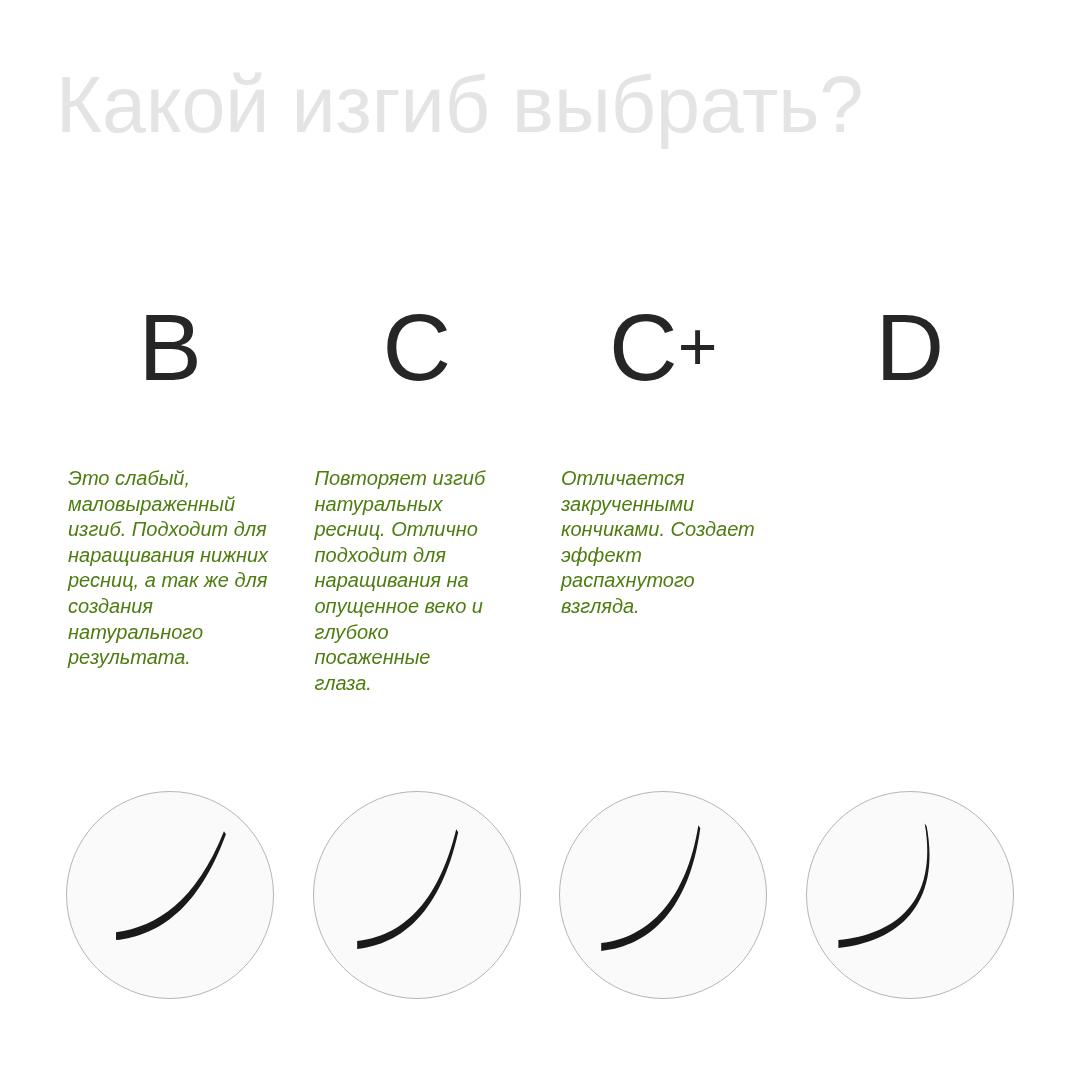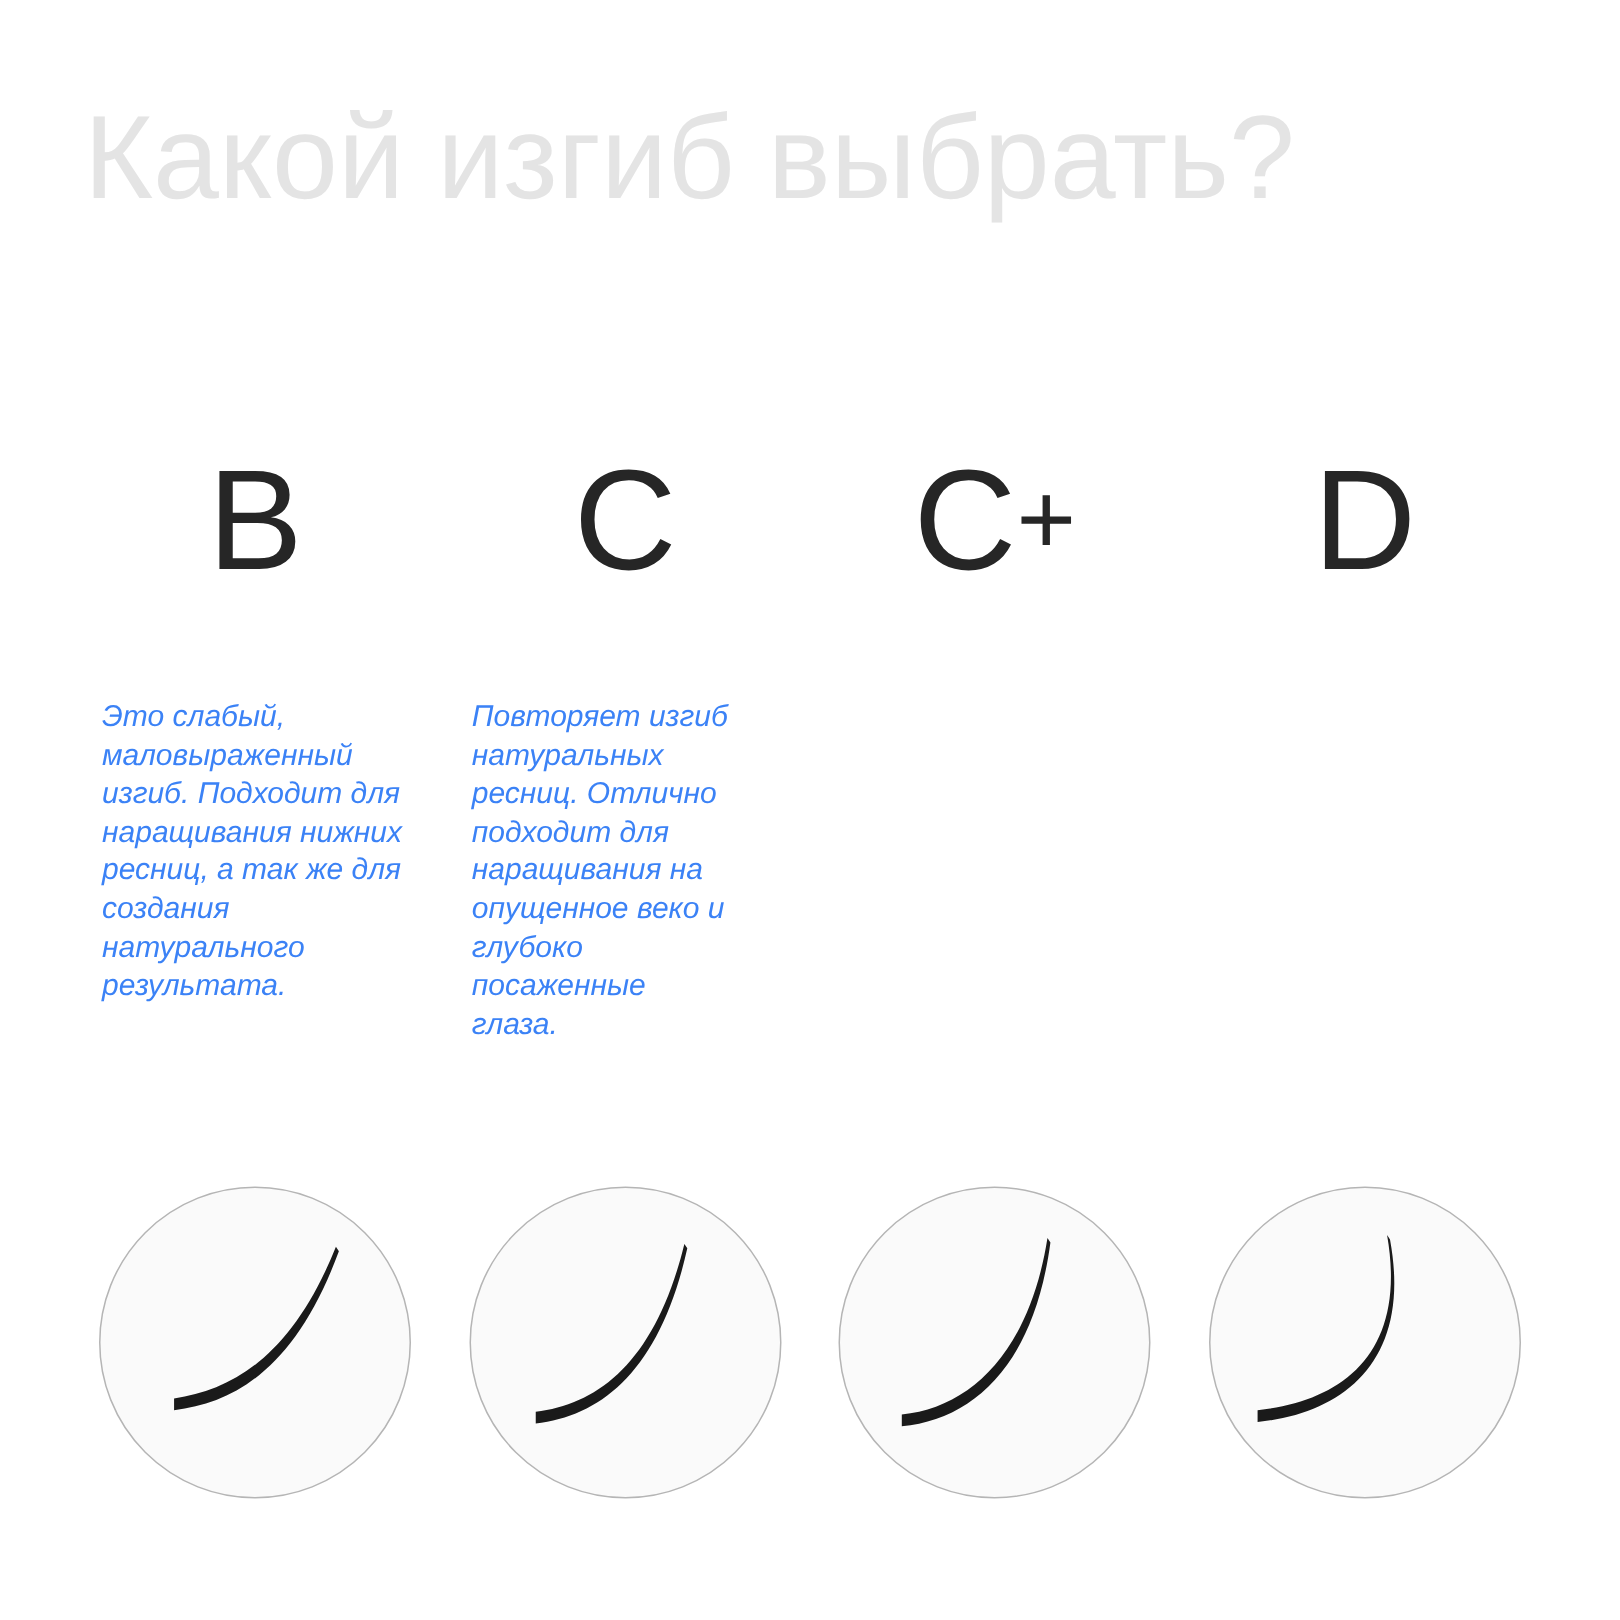--- a/index.html
+++ b/index.html
@@ -54,21 +54,21 @@
     font-weight: 300;
     vertical-align: 10px;
   }
   .desc {
     margin: 0;
     padding-left: 16px;
     width: 212px;
     font-size: 20px;
     line-height: 25.6px;
     font-style: italic;
-    color: #3b82f6;
+    color: #4d7c0f;
     white-space: pre-line;
   }
   .circle-cell {
     display: flex;
     justify-content: center;
   }
   .circle {
     width: 208px;
     height: 208px;
     box-sizing: border-box;
@@ -116,20 +116,25 @@
 результата.</p>
     <p class="desc">Повторяет изгиб
 натуральных
 ресниц. Отлично
 подходит для
 наращивания на
 опущенное веко и
 глубоко
 посаженные
 глаза.</p>
+    <p class="desc">Отличается
+закрученными
+кончиками. Создает
+эффект распахнутого
+взгляда.</p>
   </div>
 
   <div class="row circles-row">
     <div class="circle-cell">
       <div class="circle">
         <svg viewBox="0 0 210 210" xmlns="http://www.w3.org/2000/svg">
           <path class="lash" d="M50,143 C92,137 131,112 160,40 L162,43 C134,119 94,146 50,151 Z"></path>
         </svg>
       </div>
     </div>

